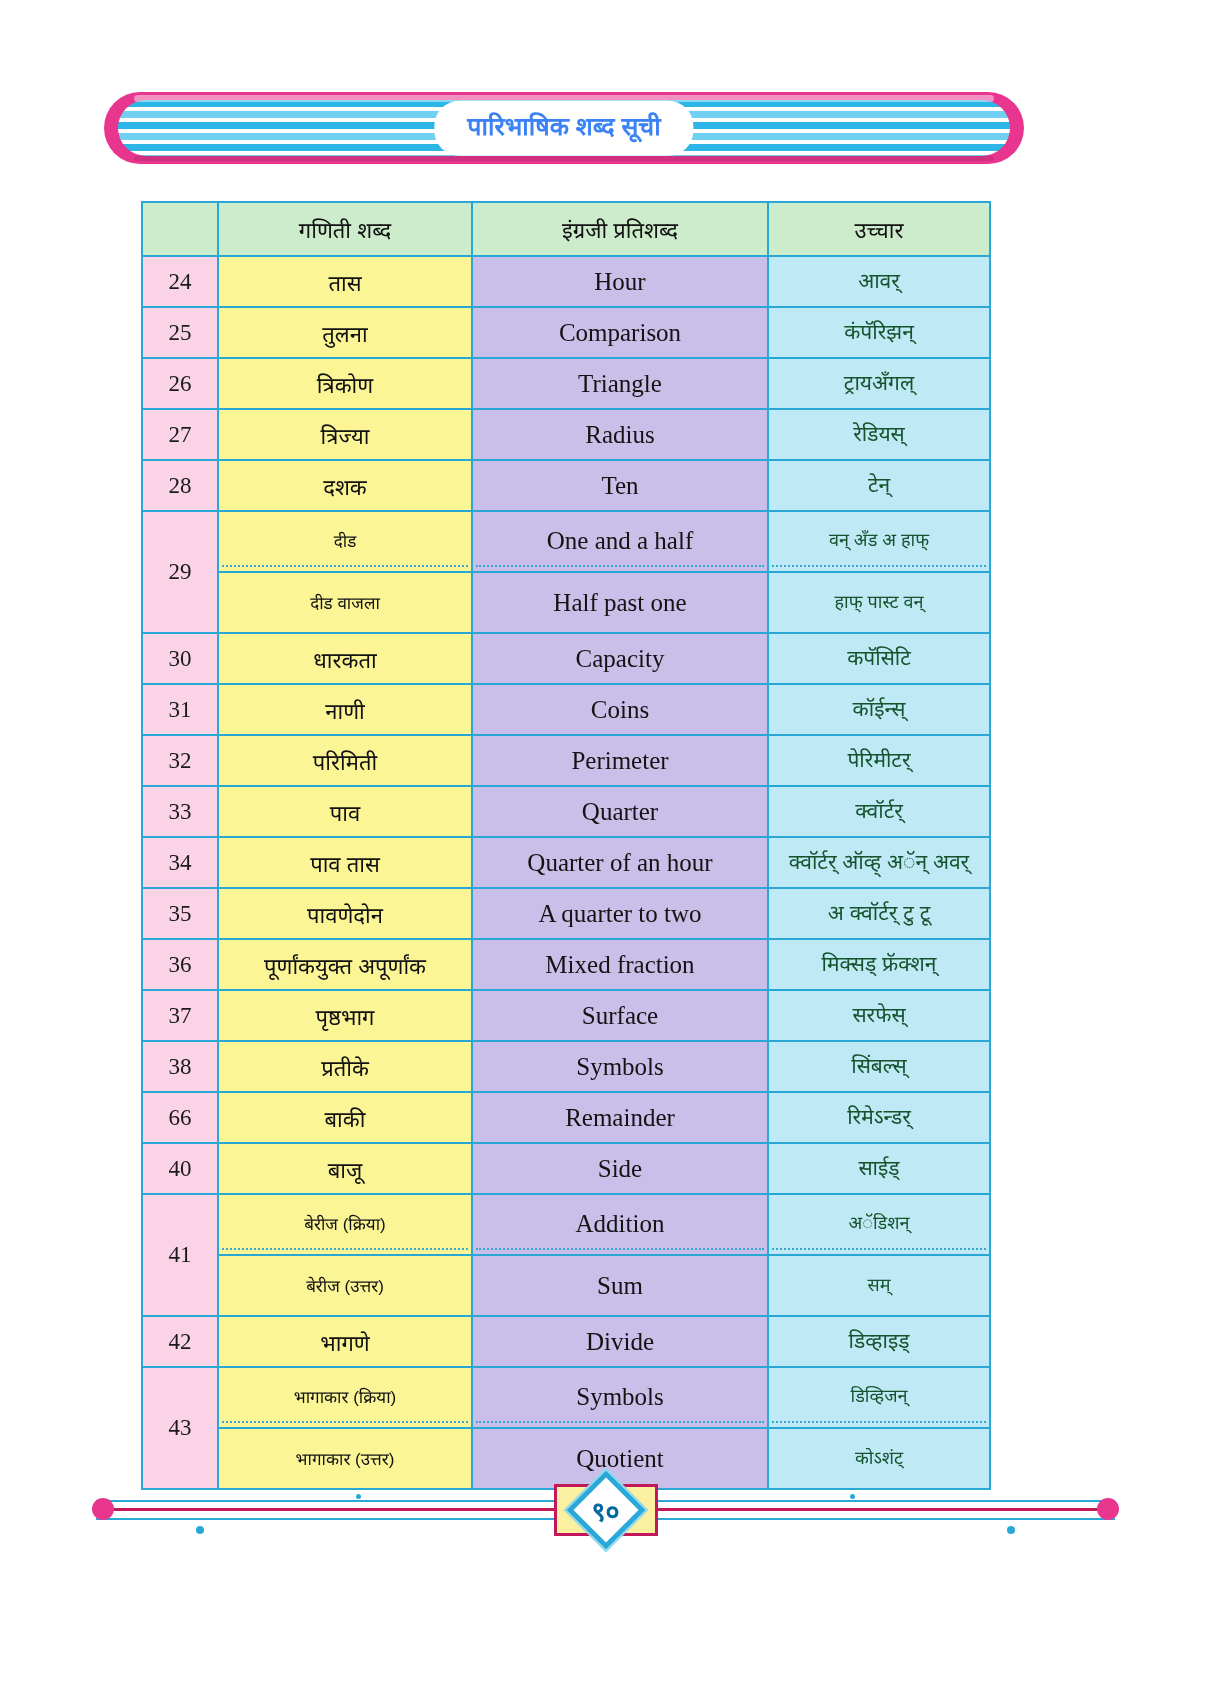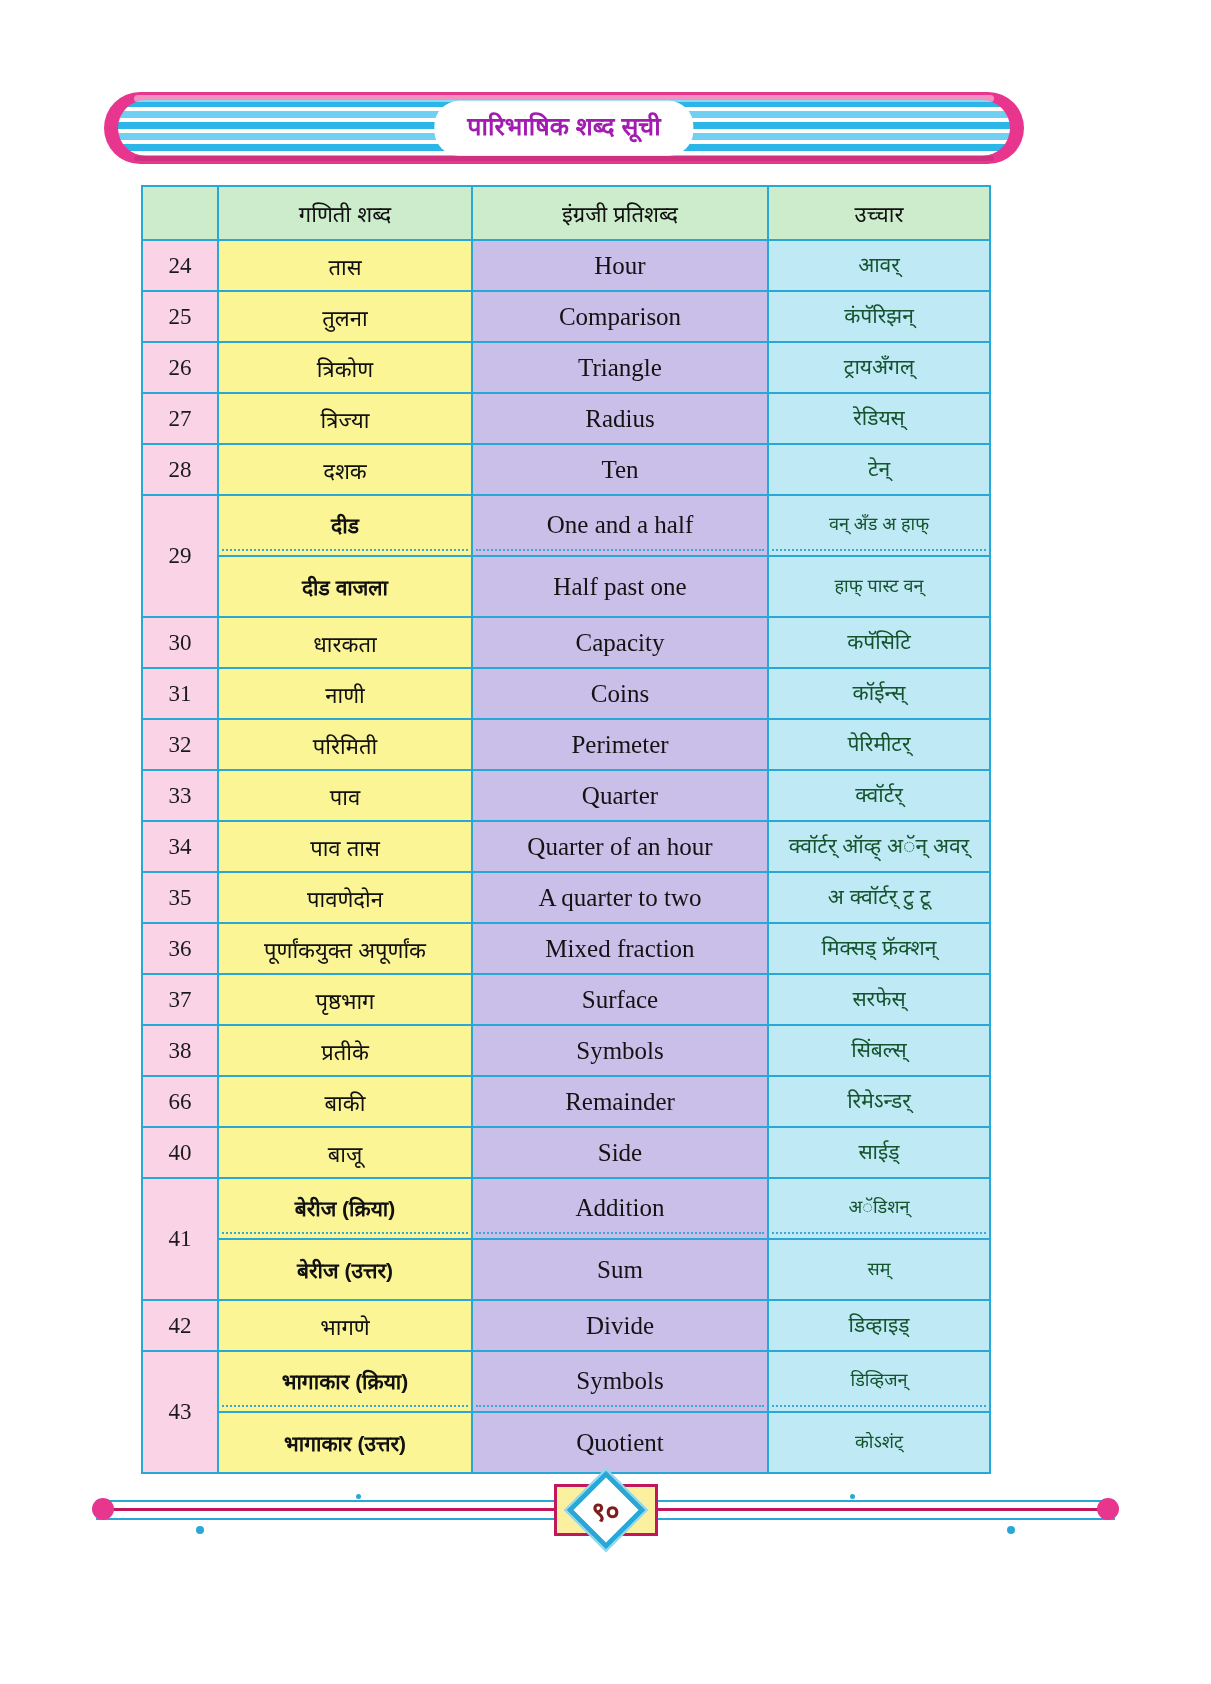--- a/index.html
+++ b/index.html
@@ -56,34 +56,34 @@
     background: rgba(0,0,0,0.10);
   }
   .banner-title {
     position: absolute;
     left: 50%;
     top: 50%;
     transform: translate(-50%, -50%);
     background: #ffffff;
     border-radius: 22px;
     padding: 9px 30px 12px;
-    color: #a21caf;
+    color: #3b82f6;
     font-family: "Liberation Sans", "DejaVu Sans", sans-serif;
     font-weight: bold;
     font-size: 25px;
     line-height: 1.1;
     white-space: nowrap;
     box-shadow: 0 0 0 3px #ffffff;
   }
 
   
   .table-wrap {
     position: absolute;
     left: 141px;
-    top: 185px;
+    top: 201px;
     width: 954px;
   }
   table.gloss {
     border-collapse: collapse;
     width: 848px;
     table-layout: fixed;
   }
   table.gloss td, table.gloss th {
     border: 2px solid #29a8d8;
     text-align: center;
@@ -138,21 +138,21 @@
     height: 51px;
   }
   td.split .sub {
     height: 51px;
     display: flex;
     align-items: center;
     justify-content: center;
   }
   td.split-top .sub { border-bottom: 2px dotted #3aa7d6; }
 
-  td.mar.split .sub { font-size: 21px; font-weight: bold; }
+  td.mar.split .sub { font-size: 17px; }
   td.eng.split .sub { font-size: 25px; }
   td.pro.split .sub { font-size: 18px; }
 
   td.num.tall { height: 102px; }
 
   
   .footer {
     position: absolute;
     left: 0;
     top: 1440px;
@@ -228,21 +228,21 @@
     outline: 2px solid #8fd8f0;
   }
   .page-num {
     position: absolute;
     left: 50%;
     top: 50%;
     transform: translate(-50%, -50%);
     font-family: "Liberation Sans", "DejaVu Sans", sans-serif;
     font-size: 27px;
     font-weight: bold;
-    color: #7f1d1d;
+    color: #0369a1;
     z-index: 3;
     white-space: nowrap;
   }
 </style>
 </head>
 <body>
 
 <div class="banner-wrap">
   <div class="banner">
     <div class="stripes"></div>

